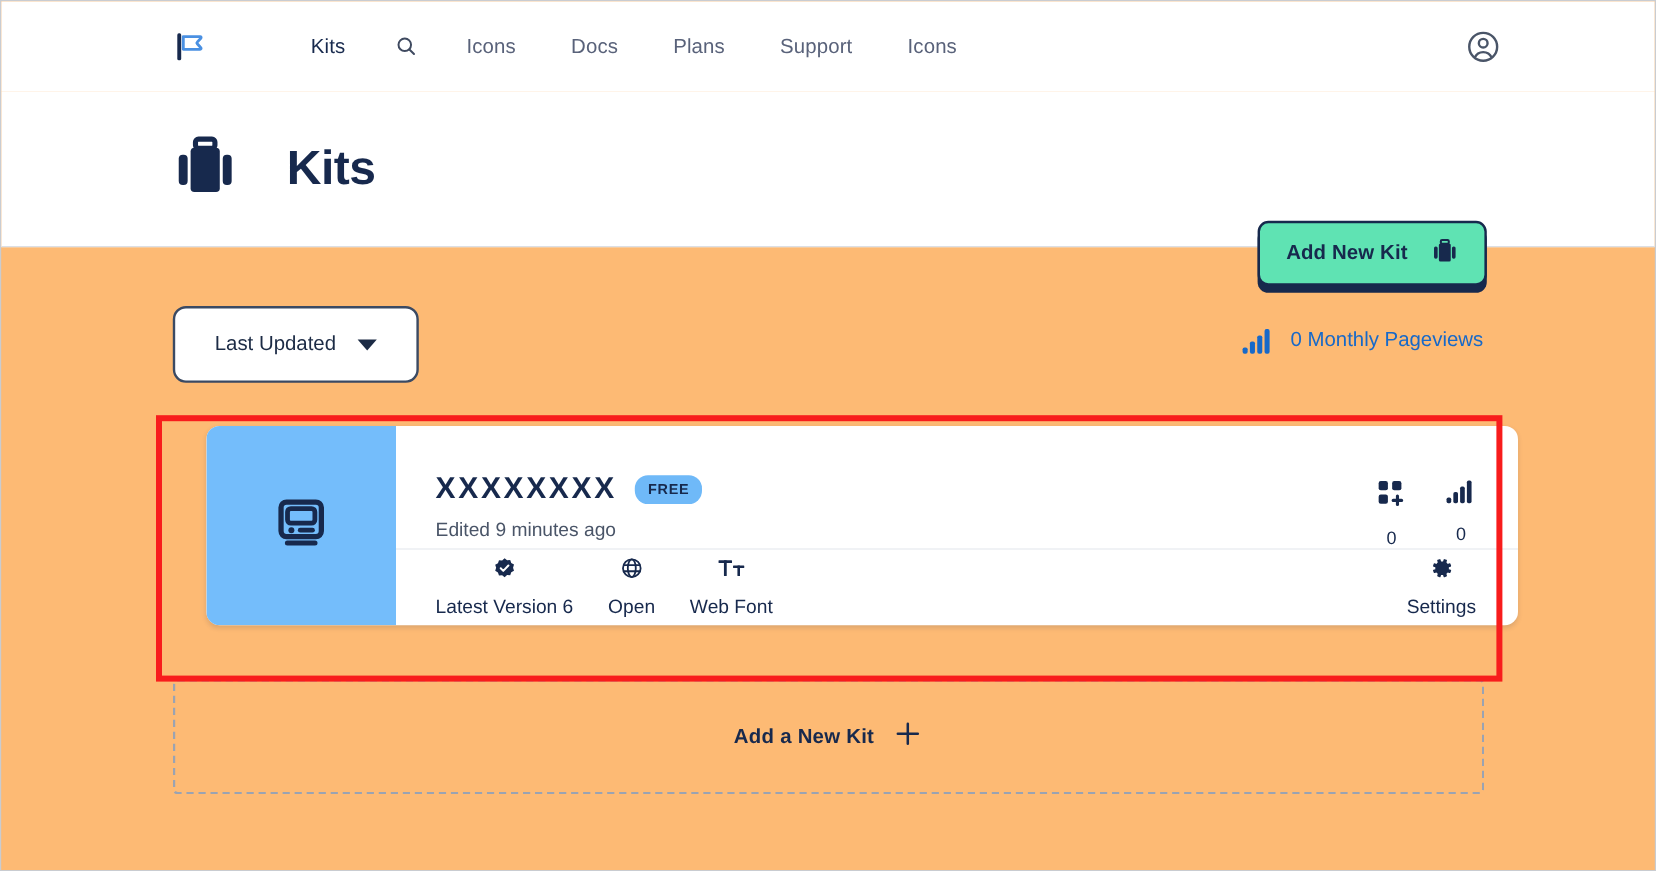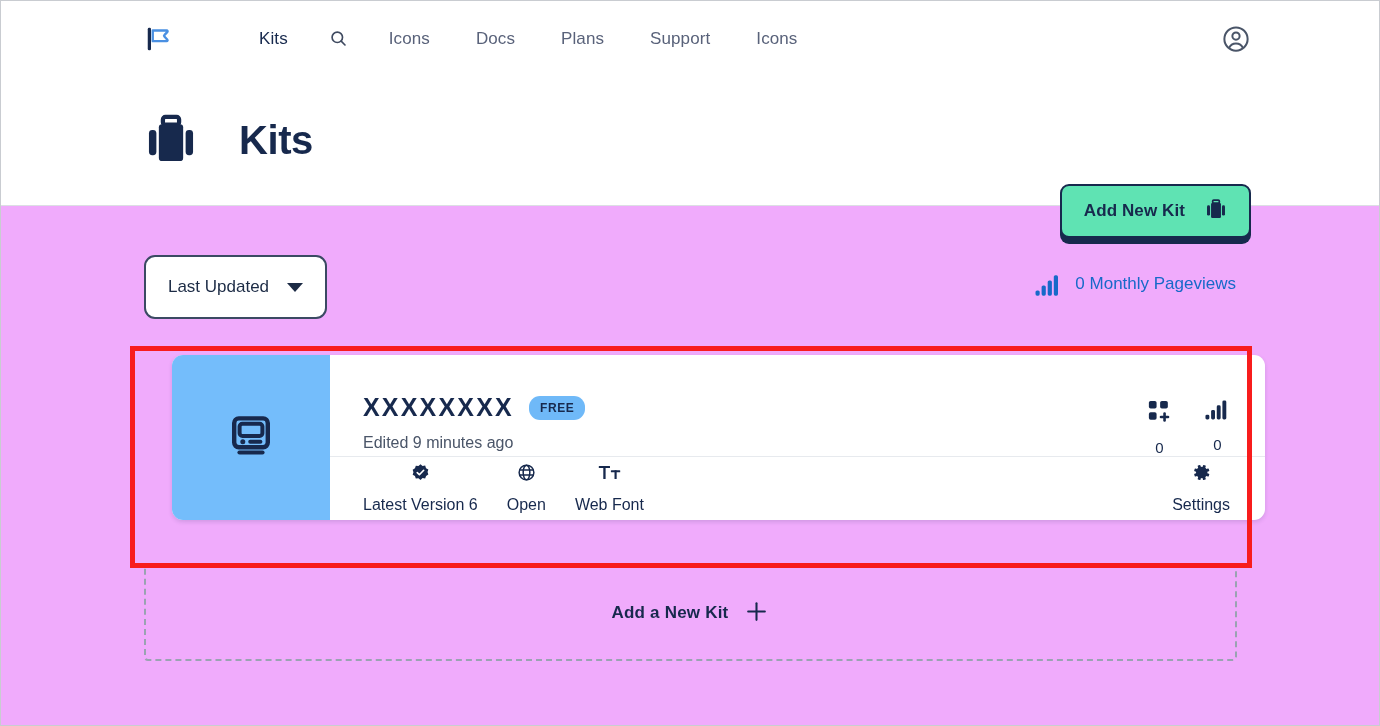--- a/index.html
+++ b/index.html
@@ -6,21 +6,21 @@
   html, body {
     width: 1380px; height: 726px;
     font-family: "Liberation Sans", sans-serif;
     background: #ffffff;
     overflow: hidden;
   }
   .page {
     position: relative;
     width: 1380px; height: 726px;
     border: 1px solid #c9ccd1;
-    background: #f0abfc;
+    background: #fdba74;
     overflow: hidden;
   }
 
   
   .topnav {
     height: 75px;
     background: #ffffff;
     display: flex;
     align-items: center;
     padding: 0 143px 0 143px;
@@ -62,21 +62,21 @@
   .kit-brief-icon { width: 54px; height: 54px; flex: 0 0 auto; }
   .page-title {
     font-size: 40px;
     font-weight: 700;
     color: #17294d;
     letter-spacing: -0.4px;
     margin-left: 41px;
   }
   .add-kit-btn {
     position: absolute;
-    right: 128px; top: 108px;
+    right: 140px; top: 108px;
     background: #5fe3b3;
     border: 2.5px solid #17294d;
     border-radius: 9px;
     box-shadow: 0 6px 0 0 #17294d;
     padding: 0 22px;
     height: 54px;
     display: flex; align-items: center; gap: 20px;
     cursor: pointer;
   }
   .add-kit-btn .lbl {
@@ -84,21 +84,21 @@
   }
 
   
   .content { padding: 0 143px; }
 
   .toolbar {
     display: flex; align-items: center; justify-content: space-between;
     padding-top: 49px;
   }
   .sort-select {
-    width: 183px; height: 64px;
+    width: 205px; height: 64px;
     background: #ffffff;
     border: 2px solid #3b4a63;
     border-radius: 11px;
     display: flex; align-items: center; justify-content: center;
     gap: 18px;
     cursor: pointer;
   }
   .sort-select .lbl { font-size: 17px; color: #1c2b45; }
   .caret {
     width: 0; height: 0;

